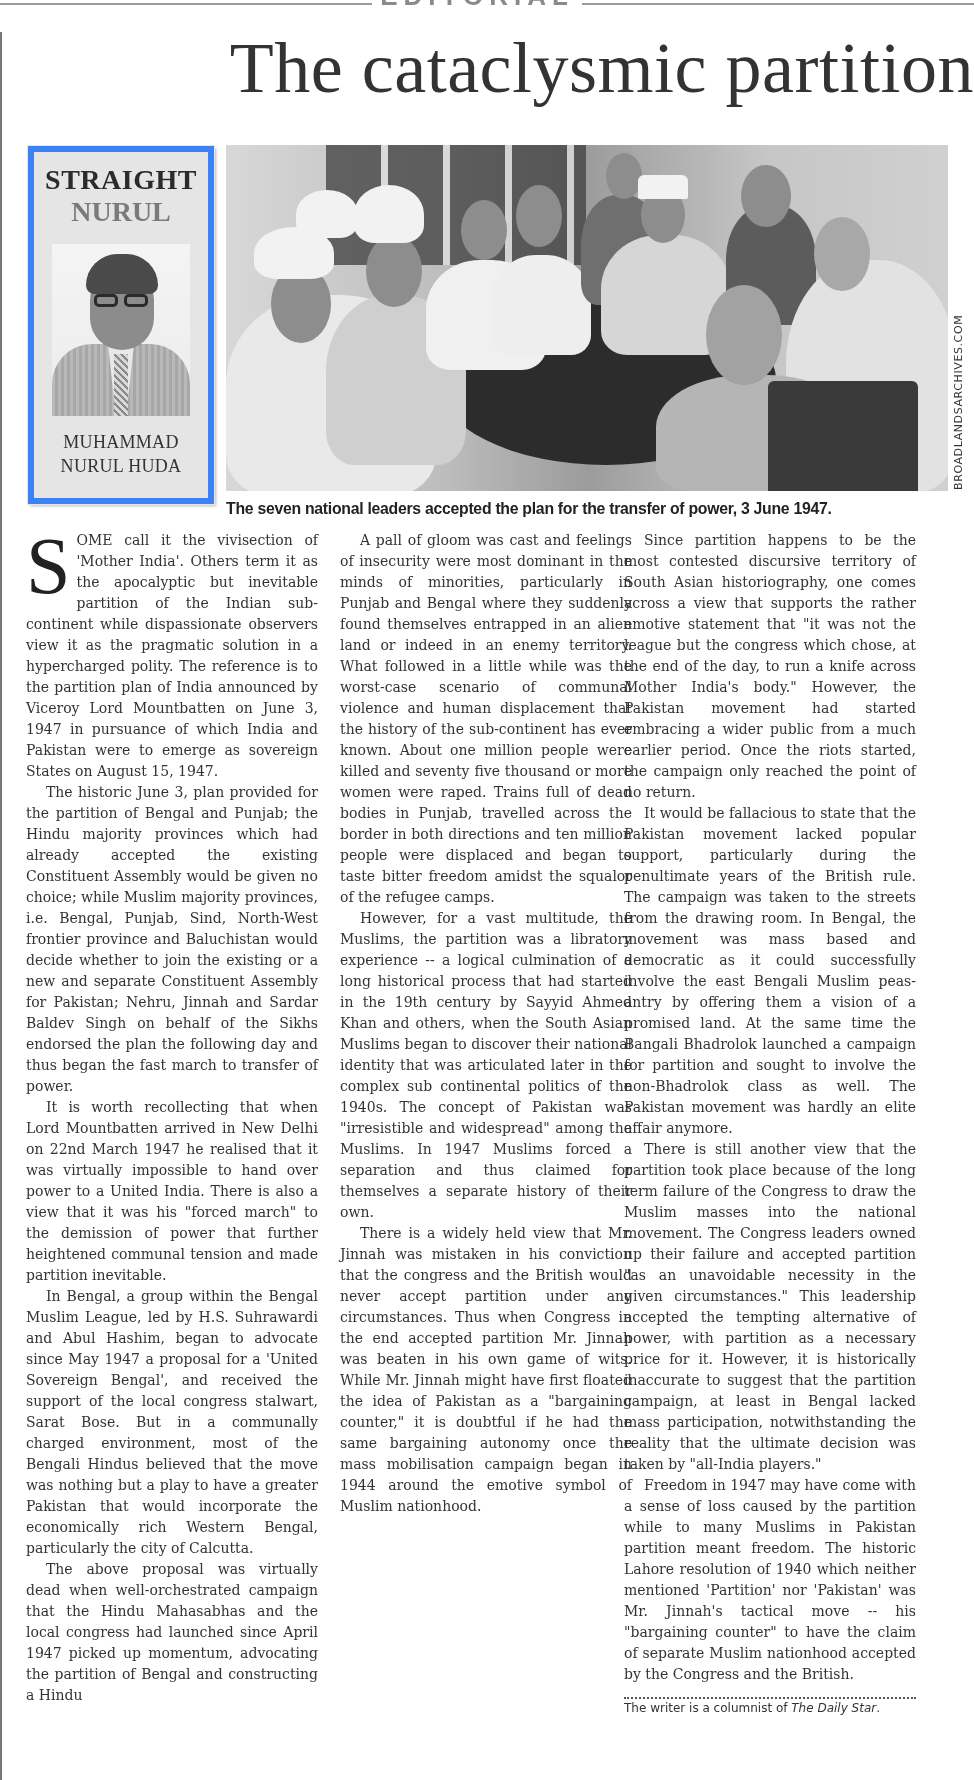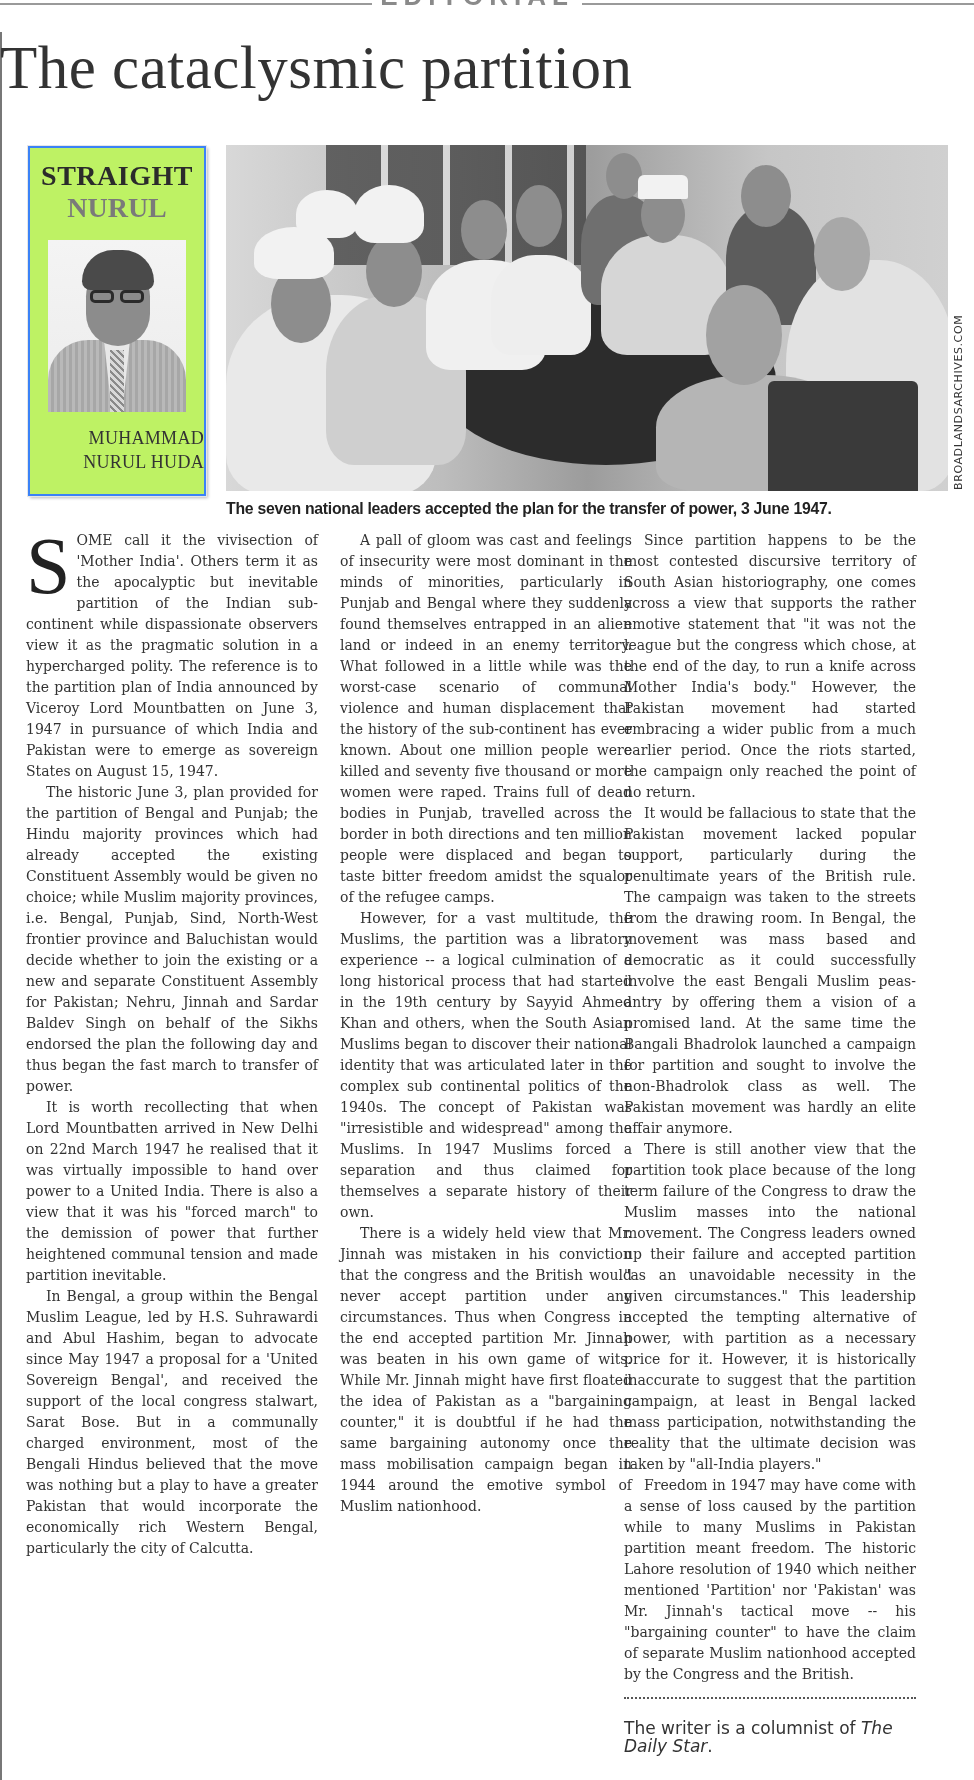--- a/index.html
+++ b/index.html
@@ -5,35 +5,35 @@
   html, body { margin: 0; padding: 0; background: #ffffff; }
   body { width: 974px; height: 1780px; position: relative; overflow: hidden; font-family: "DejaVu Serif", "Liberation Serif", serif; color: #2b2b2b; }
 
   
   .top-rule { position: absolute; top: 3px; left: 0; width: 974px; height: 2px; background: #9a9a9a; }
   .section-label { position: absolute; top: -14px; left: 372px; width: 210px; height: 20px; background: #fff; text-align: center; font-family: "Liberation Sans", sans-serif; font-weight: bold; font-size: 26px; letter-spacing: 6px; color: #8a8a8a; line-height: 20px; overflow: hidden; }
 
   
   .left-rule { position: absolute; left: 0; top: 32px; width: 2px; height: 1748px; background: #777; }
 
-  .headline { position: absolute; top: 18px; left: 0; width: 974px; text-align: left; font-family: "Liberation Serif", serif; font-size: 61px; line-height: 100px; color: #333; letter-spacing: 0.5px; }
+  .headline { position: absolute; top: 18px; left: 0; width: 974px; text-align: right; font-family: "Liberation Serif", serif; font-size: 72px; line-height: 100px; color: #333; letter-spacing: 0.5px; }
 
   
-  .col-box { position: absolute; left: 28px; top: 146px; width: 174px; height: 346px; border: 2px solid #3b82f6; box-shadow: 0 0 0 1px #e6e6e6, 2px 2px 3px #bbb; background: #bef264; text-align: center; }
+  .col-box { position: absolute; left: 28px; top: 146px; width: 174px; height: 346px; border: 6px solid #3b82f6; box-shadow: 0 0 0 1px #e6e6e6, 2px 2px 3px #bbb; background: #e5e5e5; text-align: center; }
   .col-box .straight { font-family: "Liberation Serif", serif; font-weight: bold; font-size: 28px; color: #2b2b2b; margin-top: 12px; line-height: 32px; letter-spacing: 0.5px; }
   .col-box .line { font-family: "Liberation Serif", serif; font-weight: bold; font-size: 28px; color: #7a7a7a; line-height: 32px; }
   .portrait { position: relative; width: 138px; height: 172px; margin: 16px auto 0; background: linear-gradient(180deg, #f4f4f4 0%, #ececec 100%); overflow: hidden; }
   .portrait .hair { position: absolute; left: 34px; top: 10px; width: 72px; height: 40px; border-radius: 36px 36px 10px 10px; background: #4a4a4a; }
   .portrait .face { position: absolute; left: 38px; top: 28px; width: 64px; height: 78px; border-radius: 30px 30px 34px 34px; background: #8c8c8c; }
   .portrait .glasses { position: absolute; left: 42px; top: 50px; width: 56px; height: 14px; }
   .portrait .glasses span { position: absolute; top: 0; width: 24px; height: 13px; border: 3px solid #2a2a2a; border-radius: 5px; box-sizing: border-box; }
   .portrait .suit { position: absolute; left: 0; bottom: 0; width: 138px; height: 72px; border-radius: 40px 40px 0 0; background: repeating-linear-gradient(90deg, #b9b9b9 0 3px, #a7a7a7 3px 6px); }
   .portrait .shirt { position: absolute; left: 56px; bottom: 0; width: 26px; height: 72px; background: #e8e8e8; clip-path: polygon(0 0, 100% 0, 70% 100%, 30% 100%); }
   .portrait .tie { position: absolute; left: 62px; bottom: 0; width: 14px; height: 62px; background: repeating-linear-gradient(45deg, #d8d8d8 0 3px, #8a8a8a 3px 5px); }
-  .col-box .author { font-family: "Liberation Serif", serif; font-size: 18px; line-height: 24px; color: #333; margin-top: 14px; letter-spacing: 0.3px; text-align: right; }
+  .col-box .author { font-family: "Liberation Serif", serif; font-size: 18px; line-height: 24px; color: #333; margin-top: 14px; letter-spacing: 0.3px; }
 
   
   .photo { position: absolute; left: 226px; top: 145px; width: 722px; height: 346px; background: #5a5a5a; overflow: hidden; }
   .photo .wall { position: absolute; inset: 0; background: linear-gradient(90deg, #d8d8d8 0%, #bdbdbd 30%, #9c9c9c 50%, #c6c6c6 75%, #d0d0d0 100%); }
   .photo .window { position: absolute; top: 0; left: 100px; width: 260px; height: 120px; background: repeating-linear-gradient(90deg, #3d3d3d 0 55px, #e0e0e0 55px 62px); opacity: 0.75; }
   .photo .table { position: absolute; left: 210px; top: 150px; width: 340px; height: 170px; border-radius: 50%; background: #2c2c2c; }
   .photo .person { position: absolute; border-radius: 45% 45% 20% 20%; }
   .photo .head { position: absolute; border-radius: 50%; background: #8d8d8d; }
   .photo .turban { position: absolute; border-radius: 50% 50% 30% 30%; background: #f2f2f2; }
   .photo .chair { position: absolute; right: 30px; bottom: 0; width: 150px; height: 110px; background: #3a3a3a; border-radius: 6px 6px 0 0; }
@@ -43,21 +43,21 @@
 
   
   .col { position: absolute; top: 530px; width: 292px; font-family: "DejaVu Serif", serif; font-size: 14px; line-height: 21px; color: #333; text-align: justify; hyphens: manual; }
   .col p { margin: 0; text-indent: 20px; }
   .col p.first { text-indent: 0; }
   #col1 { left: 26px; }
   #col2 { left: 340px; }
   #col3 { left: 624px; }
   .dropcap { float: left; font-family: "Liberation Serif", serif; font-size: 80px; line-height: 60px; padding-top: 6px; margin-right: 6px; color: #222; }
   .dots { margin-top: 12px; border-top: 2px dotted #555; width: 292px; height: 0; }
-  .byline { font-family: "DejaVu Sans", sans-serif; font-size: 17px; line-height: 18px; margin-top: 20px; color: #333; text-align: left; }
+  .byline { font-family: "DejaVu Sans", sans-serif; font-size: 12px; line-height: 18px; margin-top: 0; color: #333; text-align: left; }
   .byline i { font-style: italic; }
 </style>
 </head>
 <body>
 
 <div class="top-rule"></div>
 <div class="section-label">EDITORIAL</div>
 <div class="left-rule"></div>
 
 <h1 class="headline" style="margin:0;font-weight:normal;">The cataclysmic partition</h1>
@@ -112,20 +112,21 @@
   <div class="chair"></div>
 </div>
 <div class="credit">BROADLANDSARCHIVES.COM</div>
 <div class="caption">The seven national leaders accepted the plan for the transfer of power, 3 June 1947.</div>
 
 <div class="col" id="col1">
   <p class="first"><span class="dropcap">S</span><span>OME call it the vivisection of 'Mother India'. Others term it as the apocalyptic but inevitable partition of the Indian sub-continent while dispassionate observers view it as the pragmatic solution in a hypercharged polity. The reference is to the partition plan of India announced by Viceroy Lord Mountbatten on June 3, 1947 in pursuance of which India and Pakistan were to emerge as sovereign States on August 15, 1947.</span></p>
   <p>The historic June 3, plan provided for the partition of Bengal and Punjab; the Hindu majority provinces which had already accepted the exist­ing Constituent Assembly would be given no choice; while Muslim major­ity provinces, i.e. Bengal, Punjab, Sind, North-West frontier province and Baluchistan would decide whether to join the existing or a new and separate Constituent Assembly for Pakistan; Nehru, Jinnah and Sardar Baldev Singh on behalf of the Sikhs endorsed the plan the following day and thus began the fast march to transfer of power.</p>
   <p>It is worth recollecting that when Lord Mountbatten arrived in New Delhi on 22nd March 1947 he realised that it was virtually impossible to hand over power to a United India. There is also a view that it was his "forced march" to the demission of power that further heightened communal tension and made partition inevitable.</p>
   <p>In Bengal, a group within the Bengal Muslim League, led by H.S. Suhrawardi and Abul Hashim, began to advocate since May 1947 a pro­posal for a 'United Sovereign Bengal', and received the support of the local congress stalwart, Sarat Bose. But in a communally charged environment, most of the Bengali Hindus believed that the move was nothing but a play to have a greater Pakistan that would incorporate the economically rich Western Bengal, particularly the city of Calcutta.</p>
+  <p>The above proposal was virtually dead when well-orchestrated cam­paign that the Hindu Mahasabhas and the local congress had launched since April 1947 picked up momen­tum, advocating the partition of Bengal and constructing a Hindu</p>
 </div>
 
 <div class="col" id="col2">
   <p>A pall of gloom was cast and feel­ings of insecurity were most domi­nant in the minds of minorities, par­ticularly in Punjab and Bengal where they suddenly found themselves entrapped in an alien land or indeed in an enemy territory. What followed in a little while was the worst-case scenario of communal violence and human displacement that the history of the sub-continent has ever known. About one million people were killed and seventy five thousand or more women were raped. Trains full of dead bodies in Punjab, travelled across the border in both directions and ten million people were displaced and began to taste bitter freedom amidst the squalor of the refugee camps.</p>
   <p>However, for a vast multitude, the Muslims, the partition was a libratory experience -- a logical culmination of a long historical process that had started in the 19th century by Sayyid Ahmed Khan and others, when the South Asian Muslims began to dis­cover their national identity that was articulated later in the complex sub continental politics of the 1940s. The concept of Pakistan was "irresistible and widespread" among the Muslims. In 1947 Muslims forced a separation and thus claimed for themselves a separate history of their own.</p>
   <p>There is a widely held view that Mr. Jinnah was mistaken in his conviction that the congress and the British would never accept partition under any circumstances. Thus when Congress in the end accepted parti­tion Mr. Jinnah was beaten in his own game of wits. While Mr. Jinnah might have first floated the idea of Pakistan as a "bargaining counter," it is doubt­ful if he had the same bargaining autonomy once the mass mobilisa­tion campaign began in 1944 around the emotive symbol of Muslim nationhood.</p>
 </div>
 
 <div class="col" id="col3">
   <p>Since partition happens to be the most contested discursive territory of South Asian historiography, one comes across a view that supports the rather emotive statement that "it was not the league but the congress which chose, at the end of the day, to run a knife across Mother India's body." However, the Pakistan movement had started embracing a wider public from a much earlier period. Once the riots started, the campaign only reached the point of no return.</p>

